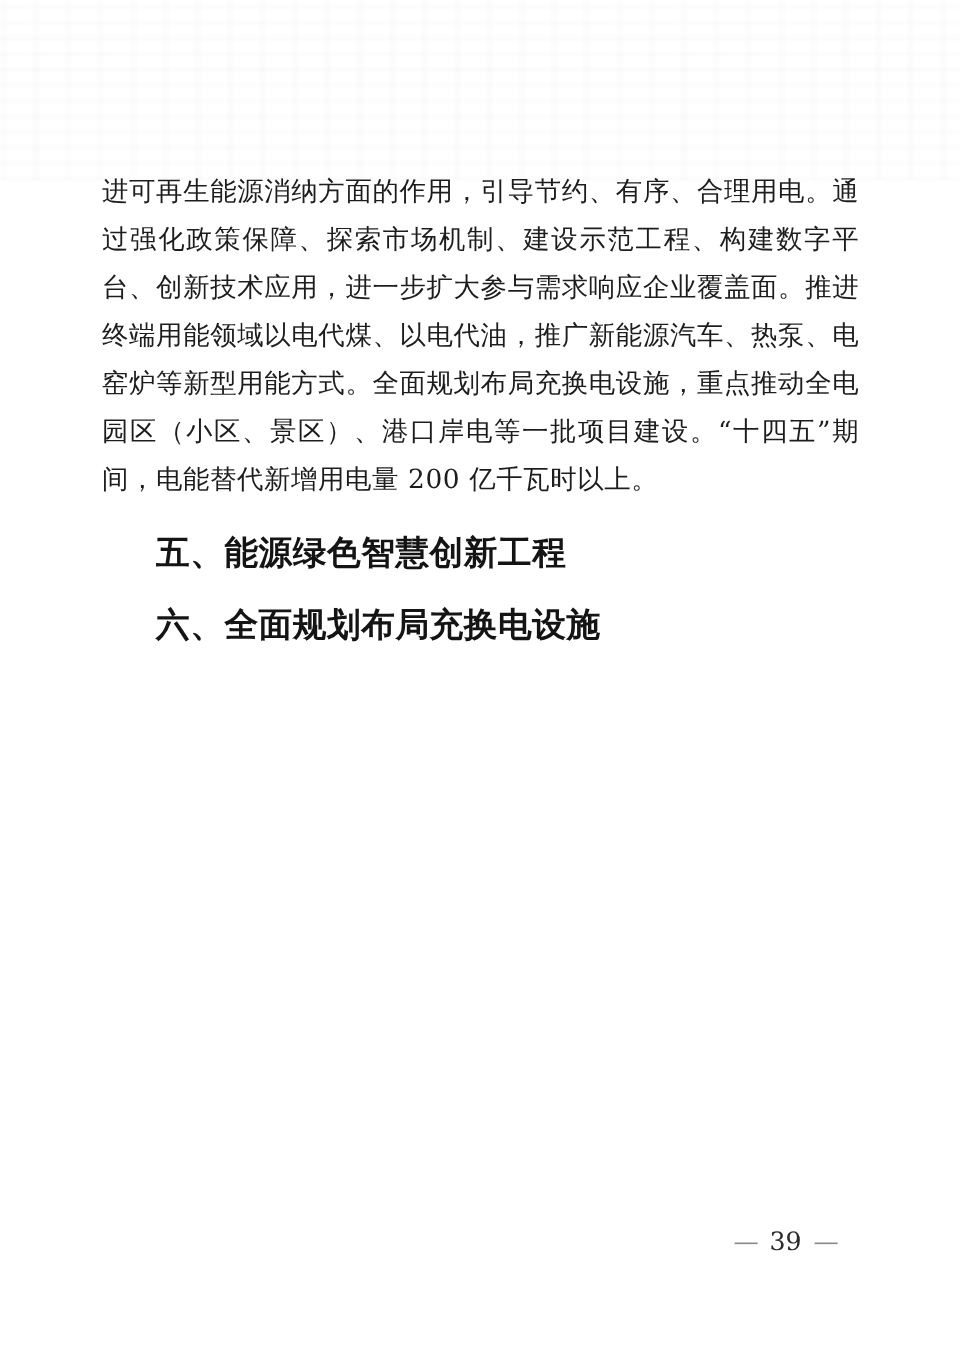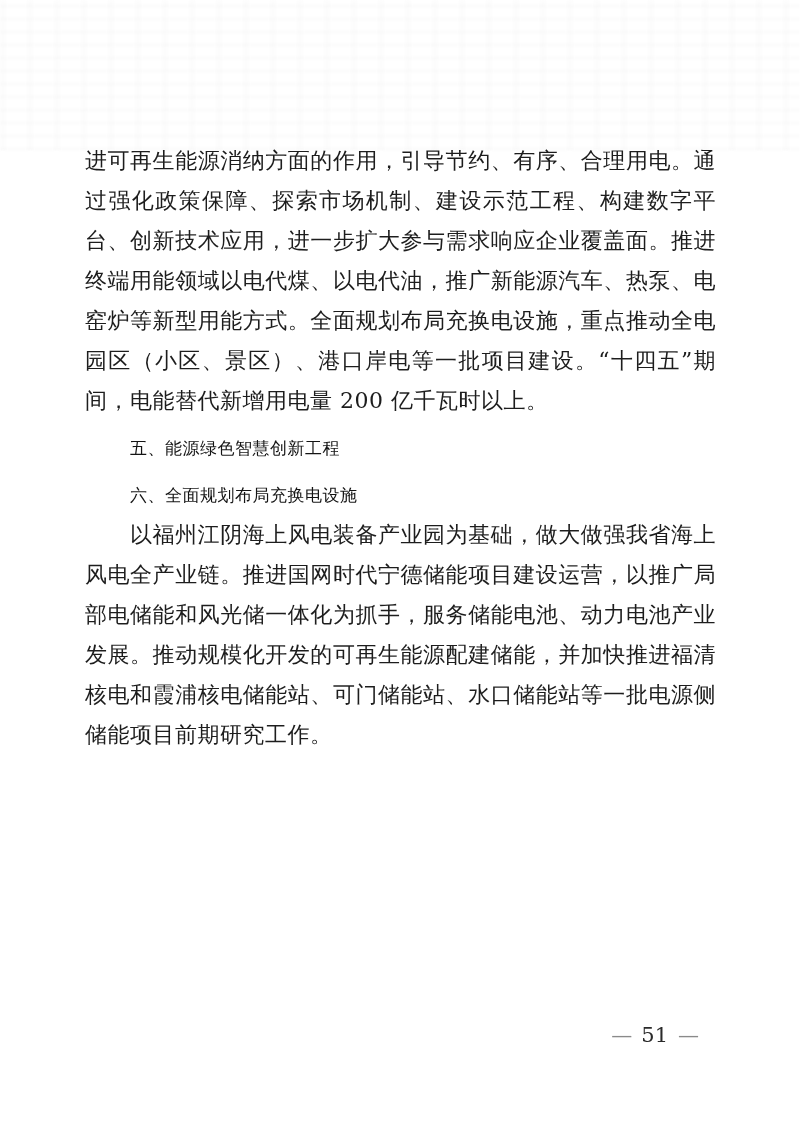--- a/index.html
+++ b/index.html
@@ -44,24 +44,24 @@
     font-size: 22px;
     line-height: 40px;
     text-align: justify;
     letter-spacing: 0.5px;
     color: #1d1d1d;
   }
   p.para.indent {
     text-indent: 45px;
   }
   h2.heading {
-    margin: 7px 0 0 0;
-    font-size: 17px;
+    margin: 20px 0 0 0;
+    font-size: 28px;
     line-height: 40px;
-    font-weight: normal;
+    font-weight: bold;
     font-family: "DejaVu Sans", "Liberation Sans", sans-serif;
     text-indent: 45px;
     color: #141414;
     letter-spacing: 0.5px;
   }
   .footer {
     position: absolute;
     top: 1022px;
     right: 92px;
     font-size: 21px;
@@ -87,20 +87,19 @@
   <div class="scan-noise"></div>
 
   <div class="content">
     <p class="para">进可再生能源消纳方面的作用，引导节约、有序、合理用电。通过强化政策保障、探索市场机制、建设示范工程、构建数字平台、创新技术应用，进一步扩大参与需求响应企业覆盖面。推进终端用能领域以电代煤、以电代油，推广新能源汽车、热泵、电窑炉等新型用能方式。全面规划布局充换电设施，重点推动全电园区（小区、景区）、港口岸电等一批项目建设。“十四五”期间，电能替代新增用电量 200 亿千瓦时以上。</p>
 
     <h2 class="heading">五、能源绿色智慧创新工程</h2>
 
 
     <h2 class="heading">六、全面规划布局充换电设施</h2>
 
-    <p class="para indent">以福州江阴海上风电装备产业园为基础，做大做强我省海上风电全产业链。推进国网时代宁德储能项目建设运营，以推广局部电储能和风光储一体化为抓手，服务储能电池、动力电池产业发展。推动规模化开发的可再生能源配建储能，并加快推进福清核电和霞浦核电储能站、可门储能站、水口储能站等一批电源侧储能项目前期研究工作。</p>
   </div>
 
   <div class="footer">
-    <span class="dash">—</span><span class="num">51</span><span class="dash">—</span>
+    <span class="dash">—</span><span class="num">39</span><span class="dash">—</span>
   </div>
 
 </div>
 
 </body></html>

